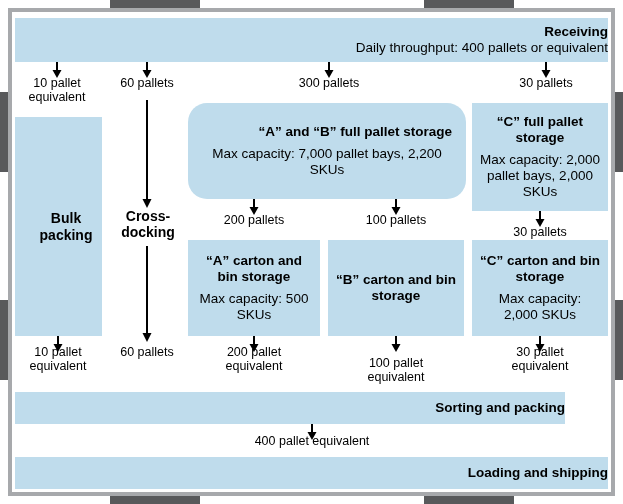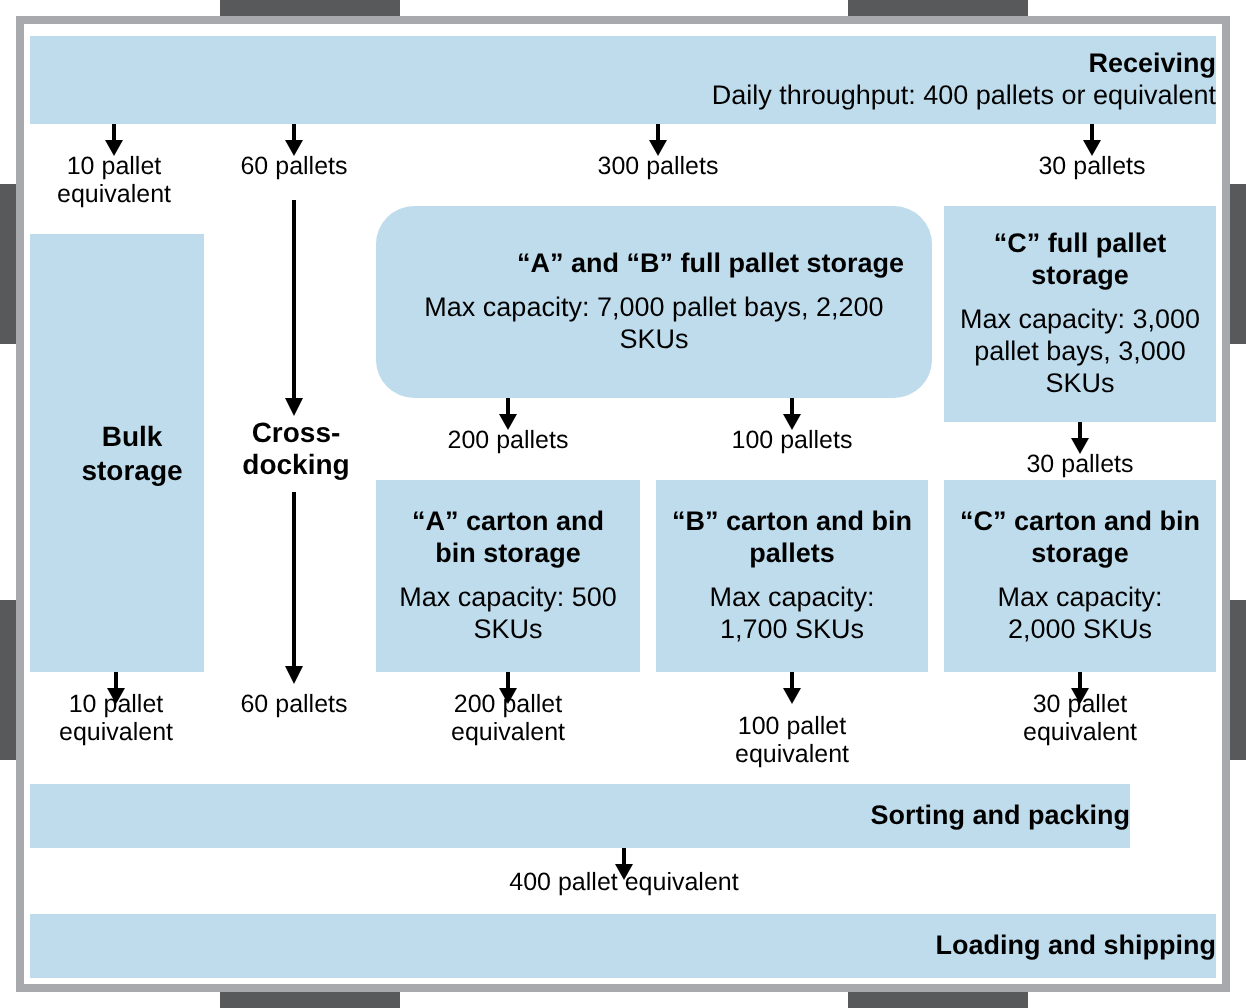--- a/index.html
+++ b/index.html
@@ -120,21 +120,21 @@
     <span>60 pallets</span>
   </div>
   <div class="lbl" style="left:279px; top:76px; width:100px;">
     <span>300 pallets</span>
   </div>
   <div class="lbl" style="left:496px; top:76px; width:100px;">
     <span>30 pallets</span>
   </div>
 
   <div class="box" style="left:15px; top:117px; width:87px; height:219px; font-size:14px;">
-    <div class="title" style="max-width:72px;">Bulk storage</div>
+    <div class="title" style="max-width:72px;">Bulk packing</div>
   </div>
 
   <div class="lbl" style="left:110px; top:208px; width:76px; font-size:14px; font-weight:bold;">
     <span>Cross-docking</span>
   </div>
 
   <div class="arrow" style="left:141px; top:100px;">
     <svg width="12" height="108" viewBox="0 0 12 108">
         <line x1="6" y1="0" x2="6" y2="100" stroke="#000" stroke-width="2"></line>
         <polygon points="6,108 1.5,99 10.5,99" fill="#000"></polygon>
@@ -147,21 +147,21 @@
       </svg>
   </div>
 
   <div class="box" style="left:188px; top:103px; width:278px; height:96px; font-size:13.5px; padding:0 14px;border-radius:19px;">
     <div class="title">“A” and “B” full pallet storage</div>
     <div class="sub" style="margin-top:6px;">Max capacity: 7,000 pallet bays, 2,200 SKUs</div>
   </div>
 
   <div class="box" style="left:472px; top:103px; width:136px; height:108px; font-size:13.5px; padding:0 6px;">
     <div class="title">“C” full pallet storage</div>
-    <div class="sub" style="margin-top:6px;">Max capacity: 3,000 pallet bays, 3,000 SKUs</div>
+    <div class="sub" style="margin-top:6px;">Max capacity: 2,000 pallet bays, 2,000 SKUs</div>
   </div>
 
   <div class="arrow" style="left:248px; top:199px;">
     <svg width="12" height="16" viewBox="0 0 12 16">
         <line x1="6" y1="0" x2="6" y2="10" stroke="#000" stroke-width="2"></line>
         <polygon points="6,16 1.5,8 10.5,8" fill="#000"></polygon>
       </svg>
   </div>
   <div class="arrow" style="left:390px; top:199px;">
     <svg width="12" height="16" viewBox="0 0 12 16">
@@ -184,22 +184,21 @@
   </div>
   <div class="lbl" style="left:490px; top:225px; width:100px;">
     <span>30 pallets</span>
   </div>
 
   <div class="box" style="left:188px; top:240px; width:132px; height:96px; font-size:13.5px; padding:0 8px;">
     <div class="title">“A” carton and bin storage</div>
     <div class="sub" style="margin-top:6px;">Max capacity: 500 SKUs</div>
   </div>
   <div class="box" style="left:328px; top:240px; width:136px; height:96px; font-size:13.5px; padding:0 8px;">
-    <div class="title">“B” carton and bin pallets</div>
-    <div class="sub" style="margin-top:6px;">Max capacity: 1,700 SKUs</div>
+    <div class="title">“B” carton and bin storage</div>
   </div>
   <div class="box" style="left:472px; top:240px; width:136px; height:96px; font-size:13.5px; padding:14px 8px;">
     <div class="title">“C” carton and bin storage</div>
     <div class="sub" style="margin-top:6px;">Max capacity: 2,000 SKUs</div>
   </div>
 
   <div class="arrow" style="left:52px; top:336px;">
     <svg width="12" height="16" viewBox="0 0 12 16">
         <line x1="6" y1="0" x2="6" y2="10" stroke="#000" stroke-width="2"></line>
         <polygon points="6,16 1.5,8 10.5,8" fill="#000"></polygon>

